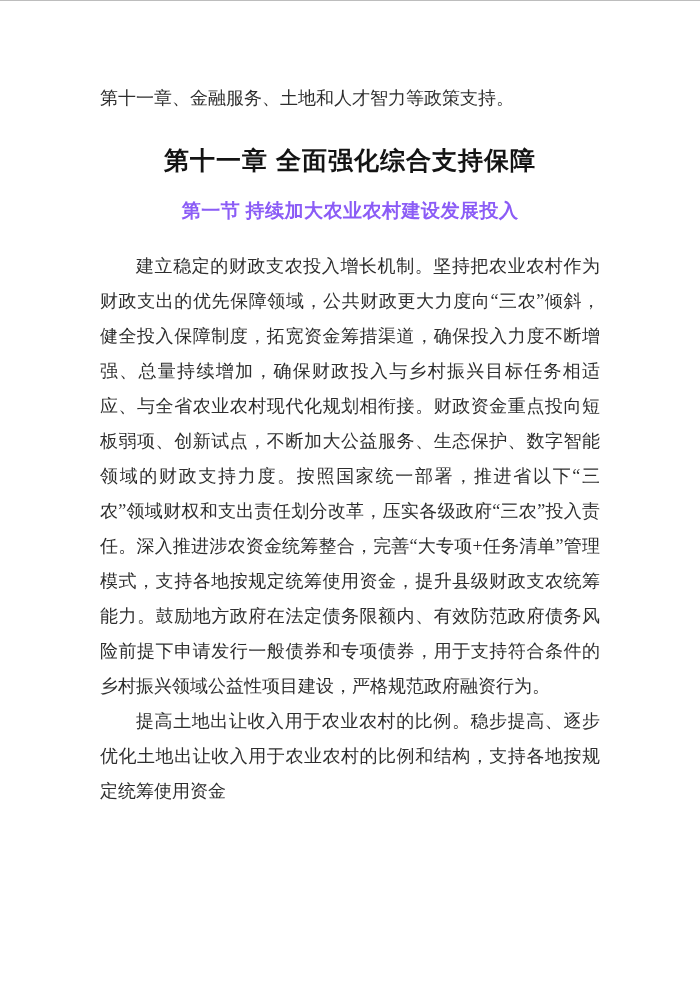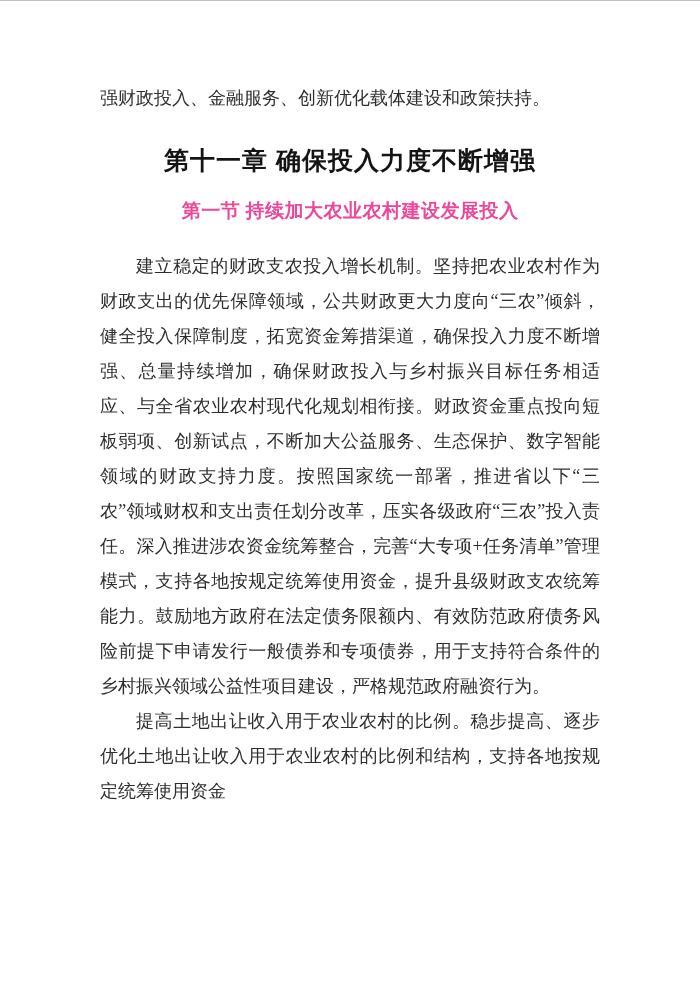--- a/index.html
+++ b/index.html
@@ -40,40 +40,40 @@
   }
   .intro-paragraph {
     margin-top: 15px !important;
     text-indent: 2em;
     line-height: 36px !important;
   }
   .section-heading {
     font-family: "Liberation Serif", "DejaVu Serif", serif;
     font-size: 19px;
     font-weight: 700;
-    color: #ec4899;
+    color: #8b5cf6;
     text-align: center;
     margin: 13px 0 0 0;
     line-height: 35px;
     letter-spacing: 0.5px;
   }
   .body-paragraph {
     text-indent: 2em;
   }
   .body-paragraph.first {
     margin-top: 21px !important;
   }
 </style>
 </head>
 <body>
 
 <div class="page">
-  <p class="continuation">强财政投入、金融服务、创新优化载体建设和政策扶持。</p>
+  <p class="continuation">第十一章、金融服务、土地和人才智力等政策支持。</p>
 
-  <h1 class="chapter-heading">第十一章 确保投入力度不断增强</h1>
+  <h1 class="chapter-heading">第十一章 全面强化综合支持保障</h1>
 
 
   <h2 class="section-heading">第一节 持续加大农业农村建设发展投入</h2>
 
   <p class="body-paragraph first">建立稳定的财政支农投入增长机制。坚持把农业农村作为财政支出的优先保障领域，公共财政更大力度向“三农”倾斜，健全投入保障制度，拓宽资金筹措渠道，确保投入力度不断增强、总量持续增加，确保财政投入与乡村振兴目标任务相适应、与全省农业农村现代化规划相衔接。财政资金重点投向短板弱项、创新试点，不断加大公益服务、生态保护、数字智能领域的财政支持力度。按照国家统一部署，推进省以下“三农”领域财权和支出责任划分改革，压实各级政府“三农”投入责任。深入推进涉农资金统筹整合，完善“大专项+任务清单”管理模式，支持各地按规定统筹使用资金，提升县级财政支农统筹能力。鼓励地方政府在法定债务限额内、有效防范政府债务风险前提下申请发行一般债券和专项债券，用于支持符合条件的乡村振兴领域公益性项目建设，严格规范政府融资行为。</p>
 
   <p class="body-paragraph">提高土地出让收入用于农业农村的比例。稳步提高、逐步优化土地出让收入用于农业农村的比例和结构，支持各地按规定统筹使用资金</p>
 </div>
 
 </body></html>

